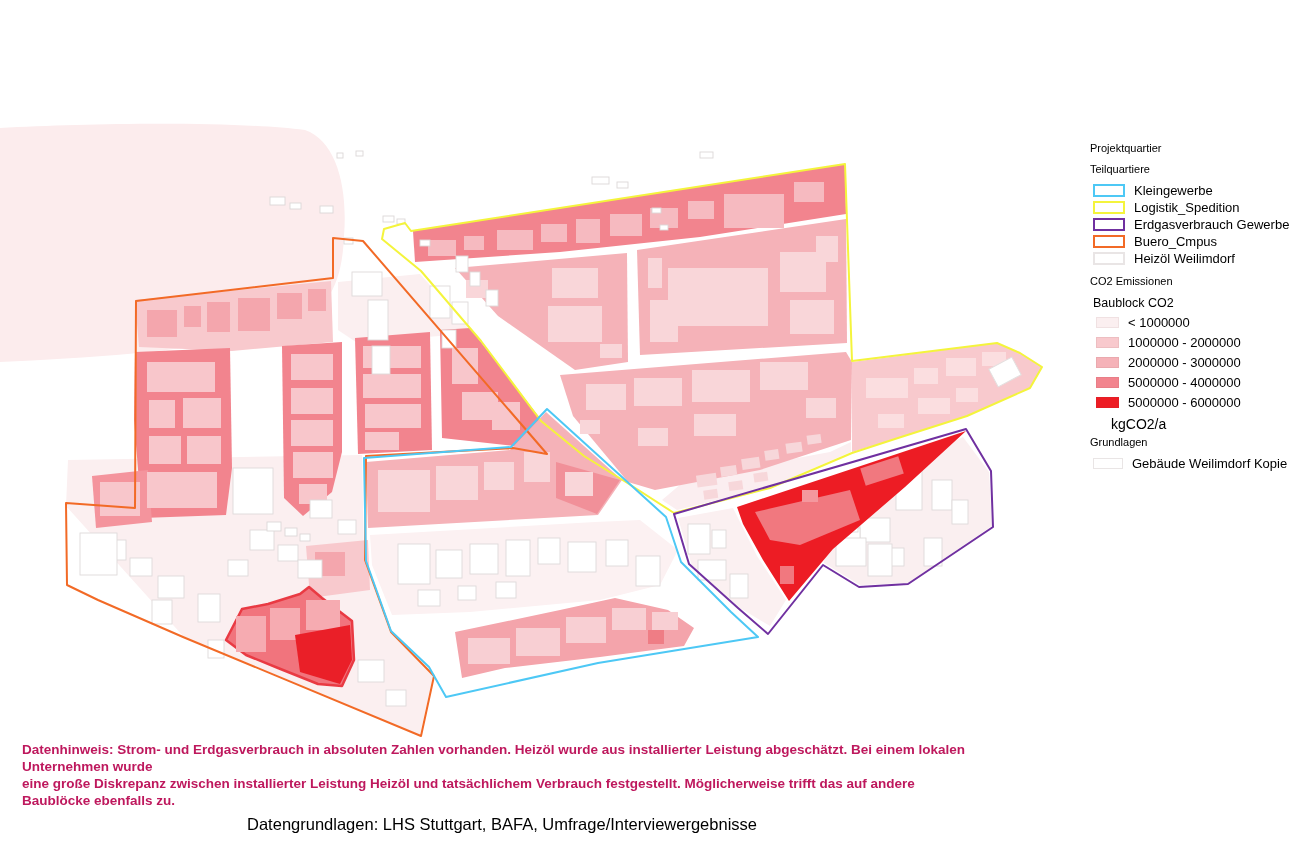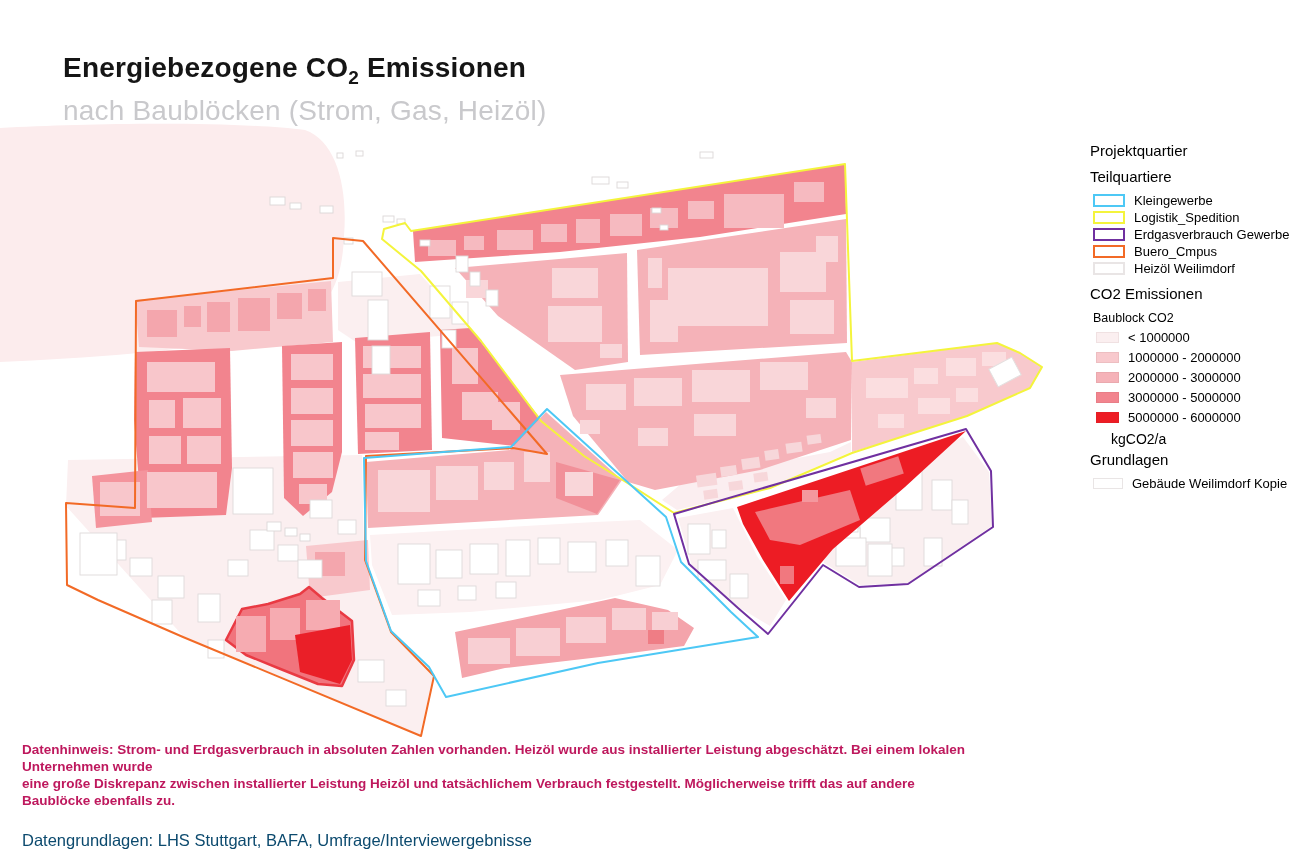--- a/index.html
+++ b/index.html
@@ -5,34 +5,34 @@
   html,body{margin:0;padding:0;background:#fff;}
   .page{position:relative;width:1300px;height:857px;background:#ffffff;overflow:hidden;
         font-family:"Liberation Sans","DejaVu Sans",sans-serif;}
   
   .title-wrap{position:absolute;left:63px;top:52px;}
   .map-title{font-size:28px;font-weight:bold;color:#151515;letter-spacing:.2px;}
   .map-title sub{font-size:19px;}
   .map-subtitle{font-size:28px;color:#c9c9cc;margin-top:6px;letter-spacing:.2px;}
   
   .legend{position:absolute;left:1090px;top:142px;width:200px;color:#000;}
-  .lg-title{font-size:15px;margin:0 0 9px 0;}
+  .lg-title{font-size:11px;margin:0 0 9px 0;}
   .lg-title.mt{margin-top:11px;}
   .lg-sub{font-size:12.5px;margin:0 0 6px 3px;}
   .lg-item{display:flex;align-items:center;margin:0 0 5px 3px;height:12px;}
   .sw-outline{width:28px;height:9px;background:#fff;border:2px solid #000;margin-right:9px;flex:0 0 auto;}
   .sw-fill{width:21px;height:9px;border:1px solid rgba(120,60,60,.08);margin-right:9px;margin-left:3px;flex:0 0 auto;}
   .sw-ghost{border-width:1px;}
   .lg-label{font-size:13px;white-space:nowrap;}
   .lg-unit{font-size:14px;margin:2px 0 4px 21px;}
   .lg-ramp .lg-item{margin-bottom:8px;}
   
   .footer{position:absolute;left:22px;top:741px;width:960px;}
   .footer-note{font-size:13.5px;line-height:17px;color:#be185d;font-weight:bold;}
-  .footer-src{font-size:16.5px;color:#0c4a6e;margin-top:22px;}
+  .footer-src{font-size:16.5px;color:#000000;margin-top:6px;text-align:center;}
   
   svg.map{position:absolute;left:0;top:0;}
 </style>
 </head>
 <body>
 
 <div class="page">
 
   <svg class="map" viewBox="0 0 1300 857" width="1300" height="857">
 
@@ -267,24 +267,20 @@
     </g>
 
     <g fill="none" stroke-width="2" stroke-linejoin="round">
       <path stroke="#f26a26" d="M333,238 L363,241 L547,454 L513,448 L366,456 L365,560 L391,632 L434,676 L421,736 L183,637 L98,600 L67,585 L66,503 L135,508 L136,301 L333,278 Z"></path>
       <path stroke="#f4f43c" d="M382,239 L384,229 L405,223 L411,231 L845,164 L852,361 L997,343 L1020,353 L1042,367 L1030,388 L967,416 L898,438 L852,453 L770,488 L674,513 L629,484 L584,456 L541,421 L481,341 L421,271 Z"></path>
       <path stroke="#4dc8f5" d="M364,458 L511,447 L547,409 L666,517 L681,562 L731,612 L758,637 L598,663 L446,697 L429,667 L391,631 L366,561 Z"></path>
       <path stroke="#7030a0" d="M674,514 L966,429 L991,471 L993,527 L908,584 L859,587 L823,565 L768,634 L738,608 L689,564 Z"></path>
     </g>
   </svg>
 
-  <div class="title-wrap">
-    <div class="map-title"><span>Energiebezogene CO</span><sub>2</sub><span> Emissionen</span></div>
-    <div class="map-subtitle">nach Baublöcken (Strom, Gas, Heizöl)</div>
-  </div>
 
   <div class="legend">
     <div class="lg-title">Projektquartier</div>
     <div class="lg-title">Teilquartiere</div>
     <div>
 
         <div class="lg-item">
           <span class="sw-outline" style="border-color: rgb(77, 200, 245);"></span>
           <span class="lg-label">Kleingewerbe</span>
         </div>
@@ -323,21 +319,21 @@
           <span class="lg-label">1000000 - 2000000</span>
         </div>
 
         <div class="lg-item">
           <span class="sw-fill" style="background: rgb(245, 178, 184);"></span>
           <span class="lg-label">2000000 - 3000000</span>
         </div>
 
         <div class="lg-item">
           <span class="sw-fill" style="background: rgb(242, 132, 142);"></span>
-          <span class="lg-label">3000000 - 5000000</span>
+          <span class="lg-label">5000000 - 4000000</span>
         </div>
 
         <div class="lg-item">
           <span class="sw-fill" style="background: rgb(237, 28, 36);"></span>
           <span class="lg-label">5000000 - 6000000</span>
         </div>
       </div>
     <div class="lg-unit">kgCO2/a</div>
     <div class="lg-title">Grundlagen</div>
     <div>

